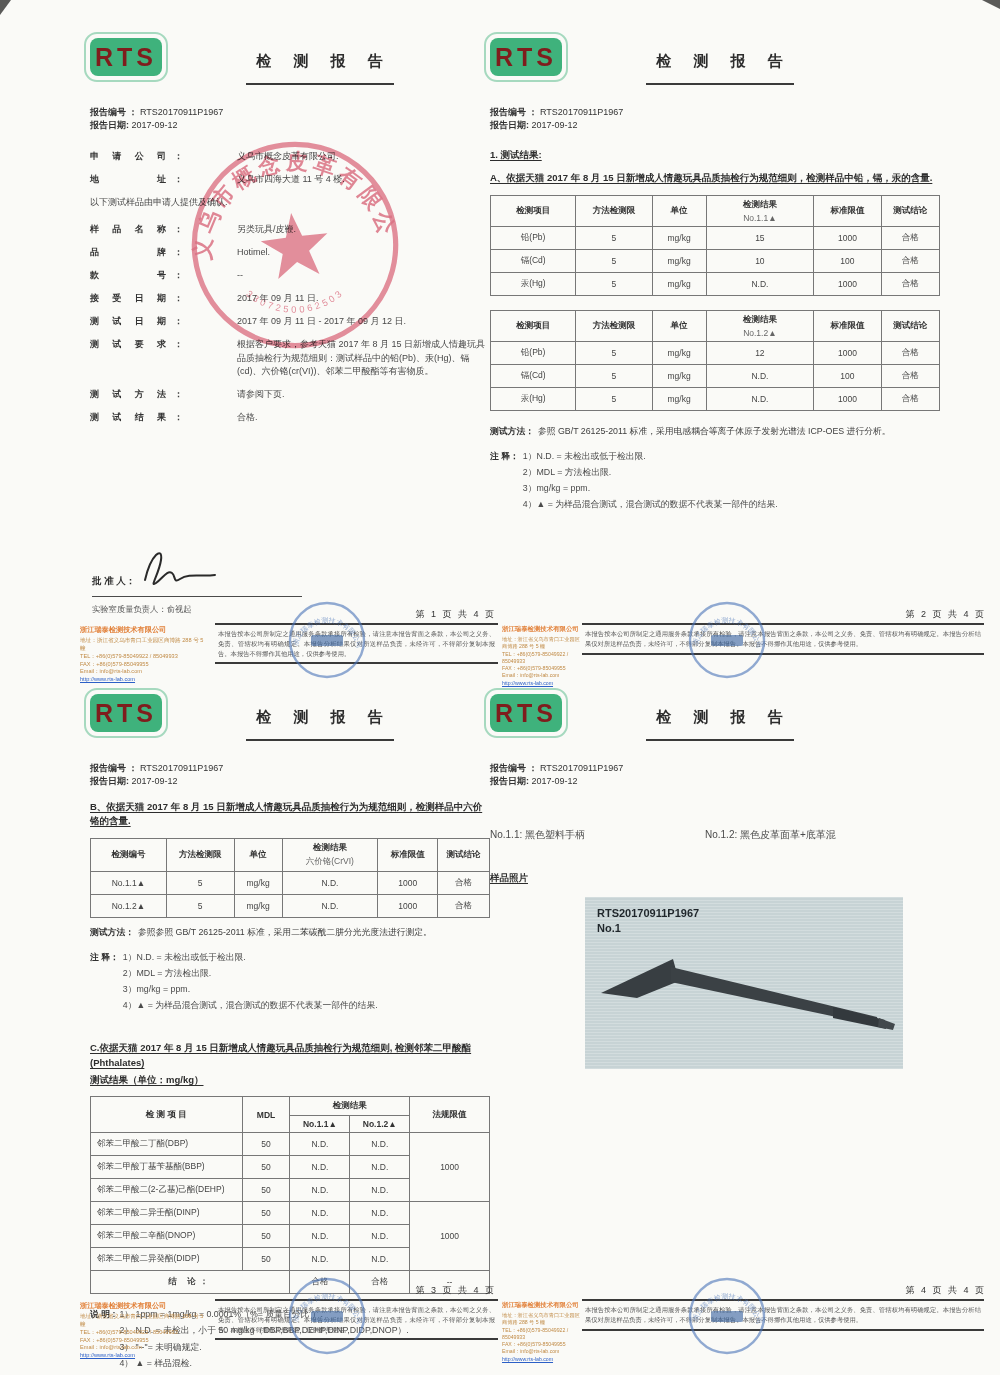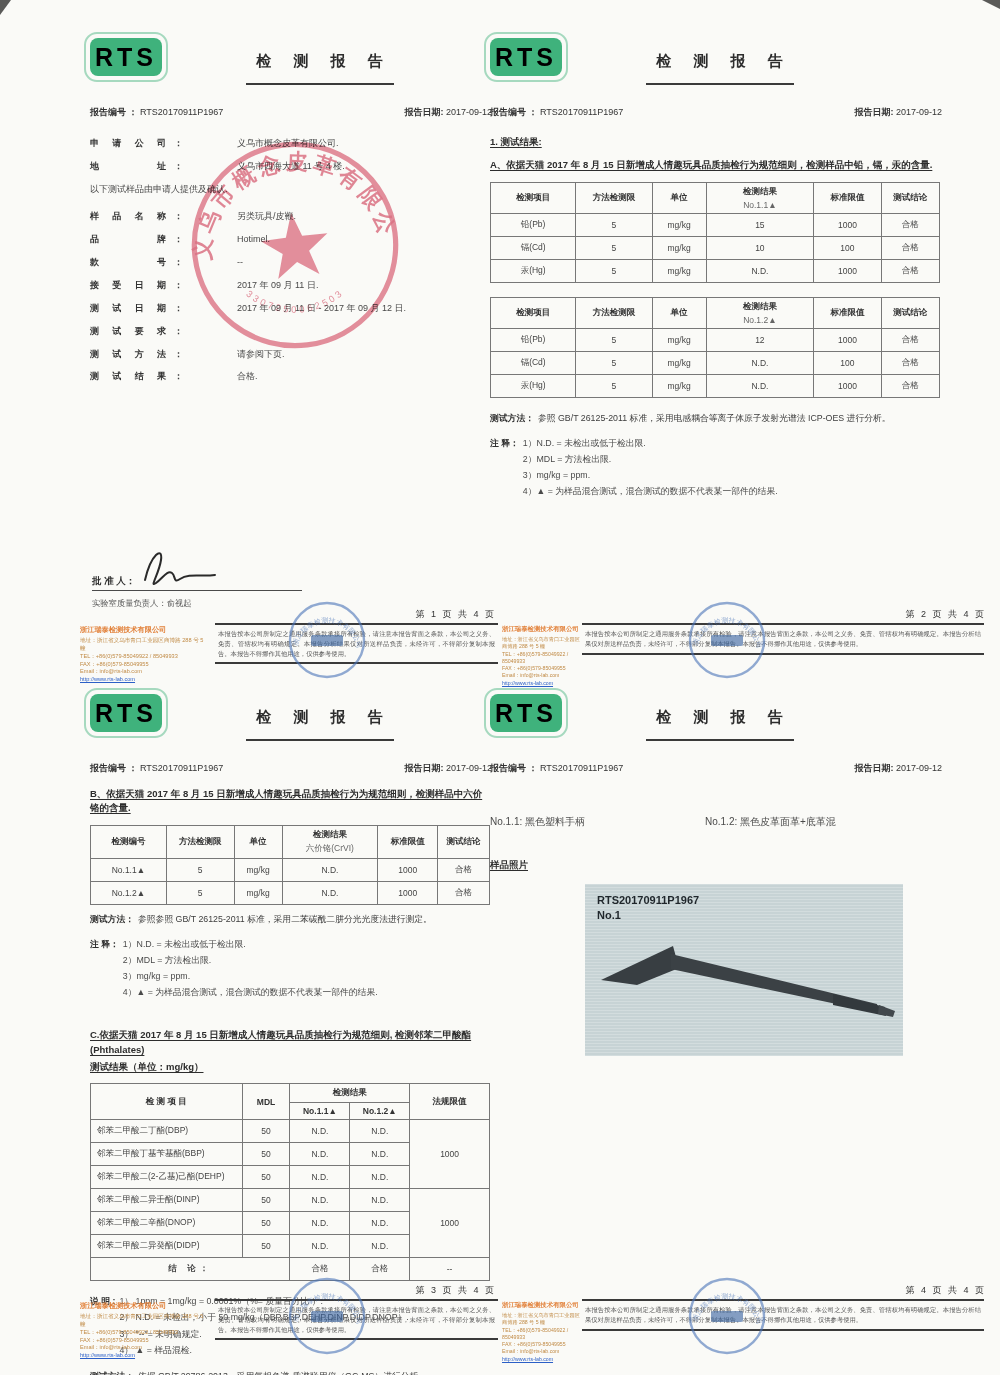--- a/index.html
+++ b/index.html
@@ -12,27 +12,27 @@
   .page{position:absolute;}
   .p1{left:80px;top:26px;width:420px;height:652px;}
   .p2{left:480px;top:26px;width:510px;height:652px;}
   .p3{left:80px;top:682px;width:420px;height:672px;}
   .p4{left:480px;top:682px;width:510px;height:672px;}
   .inner{width:470px;}
   .p1 .inner,.p3 .inner{width:420px;}
 
   .hdr{position:relative;height:62px;margin-top:8px;}
   .logo{position:absolute;left:10px;top:4px;width:72px;height:38px;background:#3fb27c;border-radius:8px;
-        color:#000000;font-weight:bold;font-size:25px;letter-spacing:4px;display:flex;align-items:center;justify-content:center;}
+        color:#7f1d1d;font-weight:bold;font-size:25px;letter-spacing:4px;display:flex;align-items:center;justify-content:center;}
   .logo::after{content:"";position:absolute;inset:-6px;border:2px solid #a6d9bf;border-radius:13px;}
   .title-wrap{position:absolute;left:120px;top:18px;width:240px;text-align:center;}
   .rtitle{display:inline-block;font-size:15px;font-weight:bold;letter-spacing:9px;color:#2d2d2d;
           border-bottom:2px solid #3a3a3a;padding:0 2px 12px 10px;}
 
-  .meta{display:flex;justify-content:space-between;margin:10px 8px 0 10px;font-size:9px;color:#333;}
+  .meta{display:flex;justify-content:space-between;margin:10px 8px 0 10px;font-size:9px;color:#333;flex-direction:column;}
   .meta .b{font-weight:bold;}
 
   .fieldrow{display:flex;margin:0 10px 9px;font-size:9px;line-height:1.55;}
   .flabel{width:76px;font-weight:bold;text-align:justify;text-align-last:justify;flex:none;color:#333;}
   .fcolon{margin:0 10px 0 8px;font-weight:bold;flex:none;}
   .fvalue{flex:1;color:#484848;margin-left:44px;}
   .samplenote{margin:4px 10px 14px;font-size:9px;color:#484848;}
 
   .sec{font-size:9.5px;font-weight:bold;text-decoration:underline;text-underline-offset:2px;
        margin:0 10px 9px;color:#2d2d2d;line-height:1.5;}
@@ -44,21 +44,21 @@
   th .sub{font-weight:normal;color:#666;margin-top:2px;}
   td.tl{text-align:left;padding-left:6px;}
   td.bc{font-weight:bold;letter-spacing:4px;}
 
   .mline{margin:2px 10px 12px;font-size:8.8px;display:flex;line-height:1.5;}
   .mlabel{font-weight:bold;flex:none;margin-right:4px;color:#2f2f2f;}
   .notes{display:flex;margin:0 10px 10px;font-size:8.8px;line-height:1.5;}
   .nlines > div{margin-bottom:3px;color:#4a4a4a;}
 
   .approve{position:absolute;left:12px;top:518px;width:210px;}
-  .app-row{display:flex;align-items:flex-end;border-bottom:1.5px solid #4a4a4a;padding-bottom:2px;}
+  .app-row{display:flex;align-items:flex-end;border-bottom:1.5px solid #4a4a4a;padding-bottom:8px;}
   .app-label{font-size:9.5px;font-weight:bold;color:#2f2f2f;}
   .app-note{margin-top:7px;font-size:8.3px;color:#585858;}
 
   .redstamp{position:absolute;left:106px;top:110px;width:218px;height:218px;opacity:.82;
             transform:rotate(-7deg);mix-blend-mode:multiply;pointer-events:none;}
 
   .footer{position:absolute;left:0;right:0;bottom:4px;height:66px;}
   .pgnum{position:absolute;right:4px;top:0;font-size:9px;color:#333;letter-spacing:2px;}
   .disc{position:absolute;top:15px;border-top:2px solid #3a3a3a;border-bottom:2px solid #3a3a3a;
         padding:4px 3px;font-size:6.3px;color:#555;line-height:1.55;text-align:justify;}
@@ -133,20 +133,21 @@
       <span class="fvalue">2017 年 09 月 11 日.</span>
     </div>
     <div class="fieldrow">
       <span class="flabel">测试日期</span>
         <span class="fcolon">：</span>
       <span class="fvalue">2017 年 09 月 11 日 - 2017 年 09 月 12 日.</span>
     </div>
     <div class="fieldrow">
       <span class="flabel">测试要求</span>
         <span class="fcolon">：</span>
+      <span class="fvalue">根据客户要求，参考天猫 2017 年 8 月 15 日新增成人情趣玩具品质抽检行为规范细则：测试样品中的铅(Pb)、汞(Hg)、镉(cd)、六价铬(cr(VI))、邻苯二甲酸酯等有害物质。</span>
     </div>
     <div class="fieldrow">
       <span class="flabel">测试方法</span>
         <span class="fcolon">：</span>
       <span class="fvalue">请参阅下页.</span>
     </div>
     <div class="fieldrow">
       <span class="flabel">测试结果</span>
         <span class="fcolon">：</span>
       <span class="fvalue">合格.</span>

